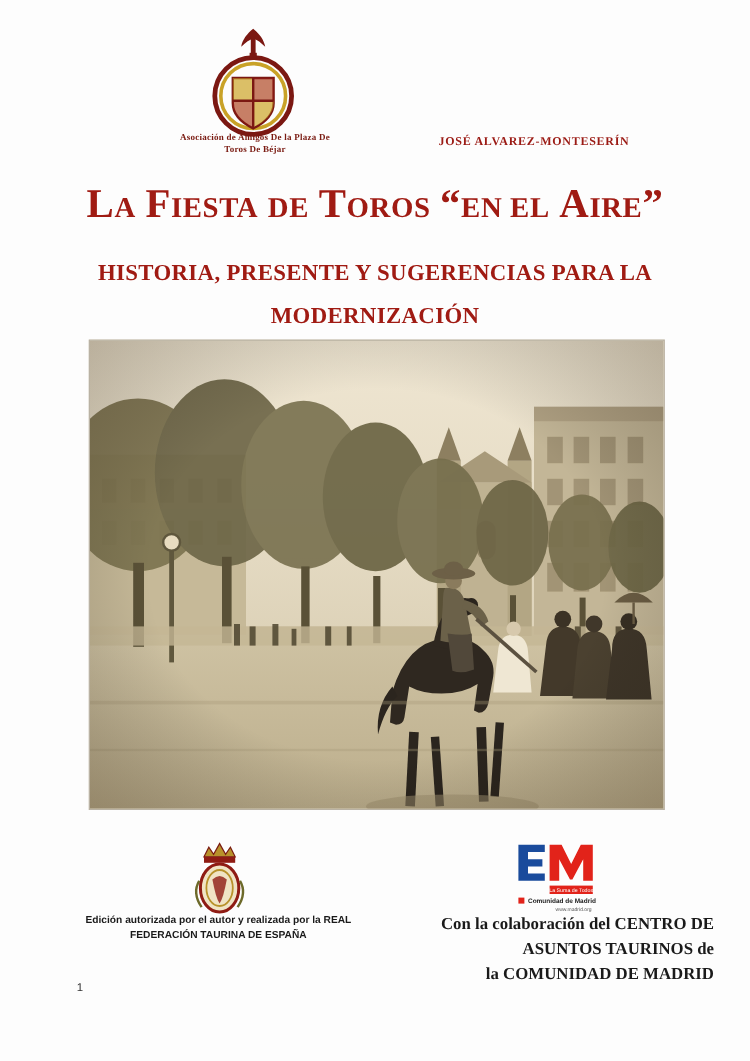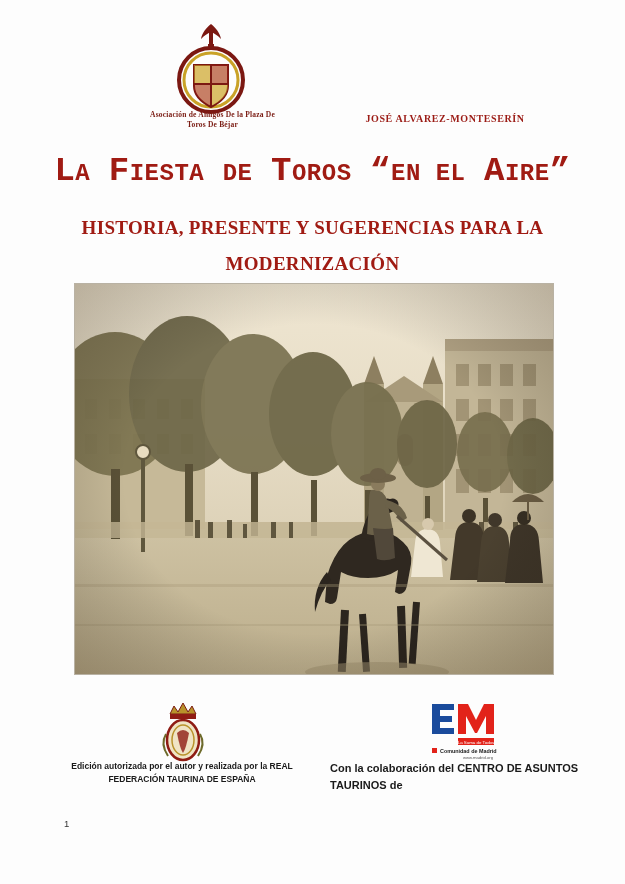--- a/index.html
+++ b/index.html
@@ -64,21 +64,21 @@
   }
 
   
   .main-title {
     position: absolute;
     left: 40px;
     top: 152px;
     width: 545px;
     text-align: center;
     color: #a01b13;
-    font-family: Liberation Mono, monospace;
+    font-family: Liberation Serif, serif;
     font-weight: bold;
     font-size: 30px;
     letter-spacing: 0.5px;
     white-space: nowrap;
   }
   .main-title .cap { font-size: 34px; }
   .main-title .sm  { font-size: 24px; }
 
   
   .subtitle {
@@ -139,23 +139,23 @@
     left: 428px;
     top: 700px;
     width: 100px;
     height: 62px;
   }
   .credit-right {
     position: absolute;
     left: 330px;
     top: 760px;
     width: 265px;
-    text-align: left;
-    font-family: Liberation Sans, sans-serif;
-    font-size: 11px;
+    text-align: right;
+    font-family: Liberation Serif, serif;
+    font-size: 14px;
     font-weight: bold;
     color: #1a1a1a;
     line-height: 1.5;
   }
 
   .page-number {
     position: absolute;
     left: 64px;
     top: 818px;
     font-family: "Liberation Sans", sans-serif;
@@ -393,17 +393,18 @@
       <rect x="30" y="38" width="36" height="7" fill="#e2231a"></rect>
       <text x="48" y="43.6" font-family="Liberation Sans, sans-serif" font-size="4.4" fill="#ffffff" text-anchor="middle">La Suma de Todos</text>
 
       <rect x="4" y="48" width="5" height="5" fill="#e2231a"></rect>
       <text x="12" y="52.5" font-family="Liberation Sans, sans-serif" font-size="5.4" font-weight="bold" fill="#1a1a1a">Comunidad de Madrid</text>
       <text x="50" y="59" font-family="Liberation Sans, sans-serif" font-size="4.2" fill="#555555" text-anchor="middle">www.madrid.org</text>
     </svg>
   </div>
   <div class="credit-right">
     <div>Con la colaboración del CENTRO DE ASUNTOS TAURINOS de</div>
+    <div>la COMUNIDAD DE MADRID</div>
   </div>
 
   <div class="page-number">1</div>
 
 </div>
 
 </body></html>

